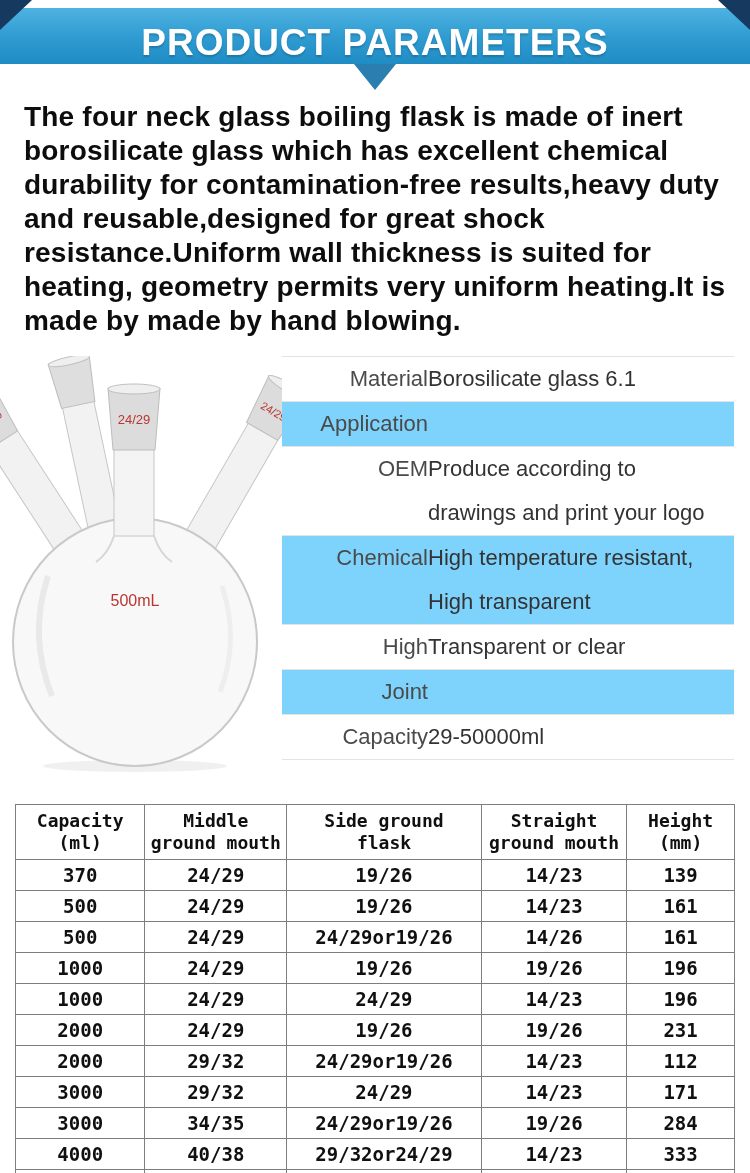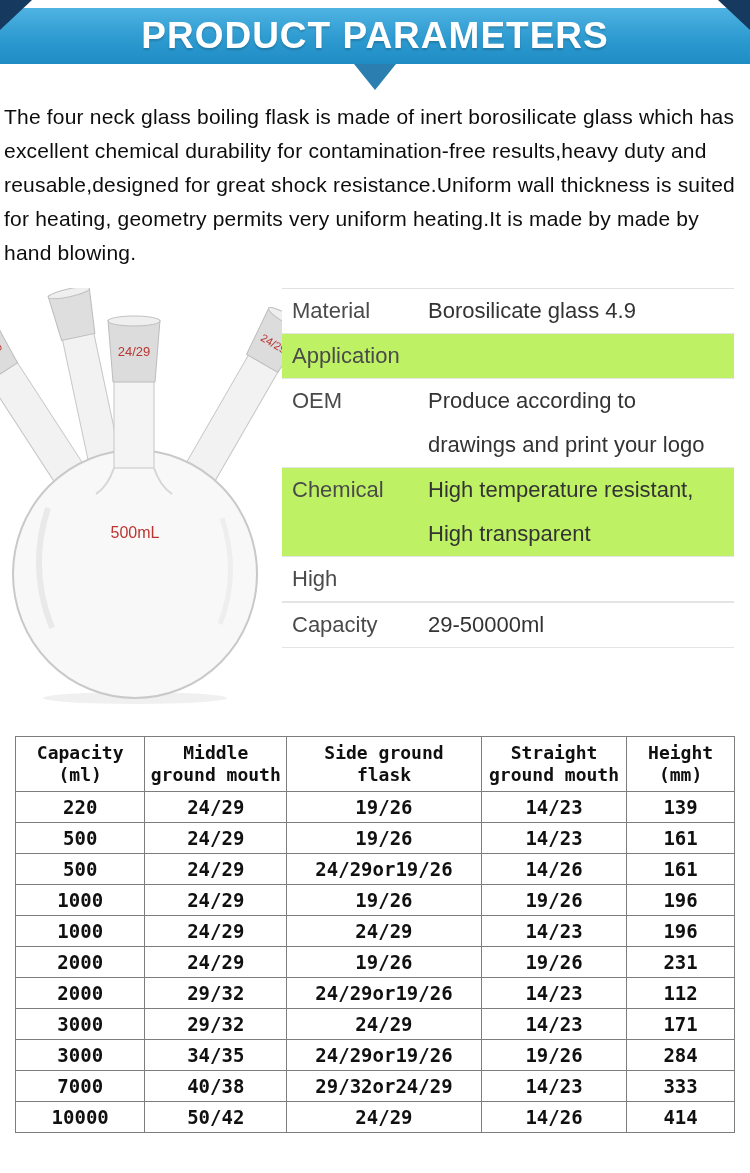--- a/index.html
+++ b/index.html
@@ -6,38 +6,38 @@
   .page{width:750px;min-height:1173px;margin:0 auto;background:#fff;position:relative;
         font-family:"Liberation Sans",sans-serif;color:#111;}
 
   
   .banner{position:relative;height:96px;}
   .banner-corner{position:absolute;width:0;height:0;border-style:solid;}
   .banner-corner.left{top:0;left:0;border-width:30px 32px 0 0;border-color:#16395f transparent transparent transparent;}
   .banner-corner.right{top:0;right:0;border-width:0 32px 30px 0;border-color:transparent #16395f transparent transparent;}
   .banner-band{position:absolute;left:0;right:0;top:8px;height:56px;
     background:linear-gradient(180deg,#4fb3e2 0%,#2d9ad0 55%,#1f8cc4 100%);
-    display:flex;align-items:center;justify-content:center;}
+    display:flex;align-items:flex-end;justify-content:center;}
   .banner-title{color:#ffffff;font-size:37px;font-weight:bold;letter-spacing:1px;
     text-shadow:0 2px 2px rgba(0,0,0,0.18);}
   .banner-fold{position:absolute;top:64px;left:50%;transform:translateX(-50%);
     width:42px;height:26px;background:#2a7fb0;
     clip-path:polygon(0 0,100% 0,50% 100%);}
 
   
-  .description{margin:4px 14px 0 4px;font-size:21px;line-height:34px;
-    font-weight:400;color:#0d0d0d;letter-spacing:0.2px;}
+  .description{margin:4px 14px 0 24px;font-size:28px;line-height:34px;
+    font-weight:700;color:#0d0d0d;letter-spacing:0.2px;}
 
   
   .content-row{display:flex;margin-top:18px;align-items:flex-start;}
   .flask-col{width:282px;position:relative;}
   .spec-col{flex:1;margin-right:16px;border-top:1px solid #e2e2e2;}
   .spec-row{display:flex;border-bottom:1px solid #e4e4e4;font-size:22px;}
-  .spec-row.alt{background:#bef264;}
-  .spec-label{width:136px;padding-left:10px;color:#4a4a4a;line-height:44px;flex-shrink:0;}
+  .spec-row.alt{background:#7dd3fc;}
+  .spec-label{width:136px;padding-left:10px;color:#4a4a4a;line-height:44px;flex-shrink:0;text-align:right;}
   .spec-value{flex:1;color:#333;line-height:44px;white-space:pre-line;padding-right:4px;}
 
   
   .size-table-wrap{margin:26px 15px 20px 15px;}
   table.size{width:100%;border-collapse:collapse;table-layout:fixed;
     font-family:"DejaVu Sans Mono","Liberation Mono",monospace;font-weight:bold;color:#101010;}
   table.size th,table.size td{border:1px solid #7d7d7d;text-align:center;}
   table.size th{font-size:18px;line-height:22px;padding:5px 2px;font-weight:bold;}
   table.size td{font-size:19px;padding:3px 2px;height:24px;}
   .col-cap{width:18%;}.col-mid{width:19.7%;}.col-side{width:27.1%;}.col-str{width:20.2%;}.col-h{width:15%;}
@@ -100,39 +100,41 @@
           <path d="M 114 180 Q 108 198 96 206" fill="none" stroke="#d6d6d6" stroke-width="2"></path>
           <path d="M 154 180 Q 160 198 172 206" fill="none" stroke="#d6d6d6" stroke-width="2"></path>
         </g>
         <text x="135" y="250" text-anchor="middle" font-size="16" class="red-label">500mL</text>
       </svg>
     </div>
 
     <div class="spec-col">
       <div class="spec-row">
         <div class="spec-label">Material</div>
-        <div class="spec-value">Borosilicate glass 4.9</div>
+        <div class="spec-value">Borosilicate glass 6.1</div>
       </div>
       <div class="spec-row alt">
         <div class="spec-label">Application</div>
       </div>
       <div class="spec-row">
         <div class="spec-label">OEM</div>
         <div class="spec-value">Produce according to
 drawings and print your logo</div>
       </div>
       <div class="spec-row alt">
         <div class="spec-label">Chemical</div>
         <div class="spec-value">High temperature resistant,
 High transparent</div>
       </div>
       <div class="spec-row">
         <div class="spec-label">High</div>
+        <div class="spec-value">Transparent or clear</div>
       </div>
       <div class="spec-row alt">
+        <div class="spec-label">Joint</div>
       </div>
       <div class="spec-row">
         <div class="spec-label">Capacity</div>
         <div class="spec-value">29-50000ml</div>
       </div>
     </div>
   </div>
 
   <div class="size-table-wrap">
     <table class="size">
@@ -162,21 +164,21 @@
             <div>ground mouth</div>
           </th>
           <th>
             <div>Height</div>
             <div>(mm)</div>
           </th>
         </tr>
       </thead>
       <tbody>
         <tr>
-          <td>220</td>
+          <td>370</td>
           <td>24/29</td>
           <td>19/26</td>
           <td>14/23</td>
           <td>139</td>
         </tr>
         <tr>
           <td>500</td>
           <td>24/29</td>
           <td>19/26</td>
           <td>14/23</td>
@@ -225,21 +227,21 @@
           <td>171</td>
         </tr>
         <tr>
           <td>3000</td>
           <td>34/35</td>
           <td>24/29or19/26</td>
           <td>19/26</td>
           <td>284</td>
         </tr>
         <tr>
-          <td>7000</td>
+          <td>4000</td>
           <td>40/38</td>
           <td>29/32or24/29</td>
           <td>14/23</td>
           <td>333</td>
         </tr>
         <tr>
           <td>10000</td>
           <td>50/42</td>
           <td>24/29</td>
           <td>14/26</td>

